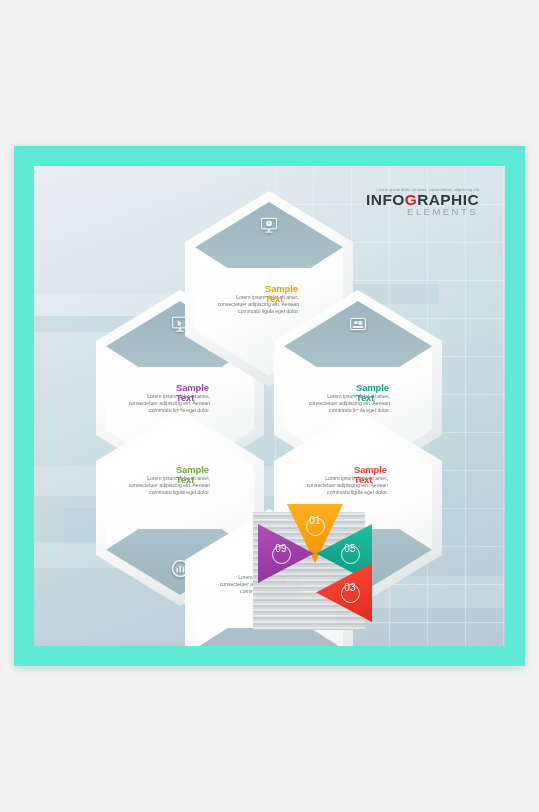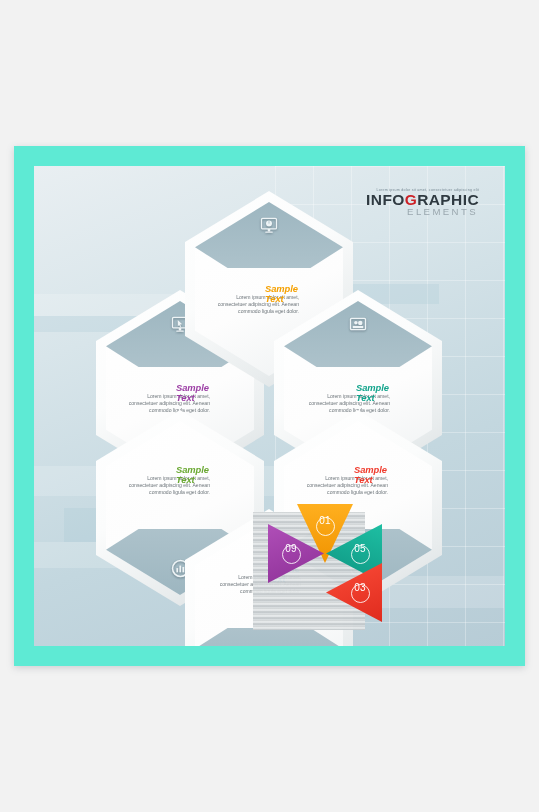--- a/index.html
+++ b/index.html
@@ -88,24 +88,24 @@
     font-size:9.4px;font-weight:bold;line-height:1.02;text-align:right;
     letter-spacing:-.1px;
   }
   .hextext .st .l2{display:block;}
   .hextext .body{
     font-size:5.1px;color:#6d757a;line-height:1.42;text-align:right;
     margin-top:-14px;padding-right:26px;
   }
   
   .headwrap{position:relative;height:24px;}
-  .headwrap .st{position:absolute;right:0;top:0;width:60px;text-align:left;font-style:italic;}
-
-  
-  #pin{position:absolute;left:235px;top:346px;width:120px;height:118px;}
+  .headwrap .st{position:absolute;right:0;top:0;width:60px;text-align:left;}
+
+  
+  #pin{position:absolute;left:225px;top:346px;width:120px;height:118px;}
   .tri{position:absolute;width:56px;height:59px;}
   .tri .lbl{
     position:absolute;width:100%;text-align:center;
     font-size:10px;color:#ffffff;letter-spacing:.3px;
   }
   .tri .ring{
     position:absolute;width:17px;height:17px;border:1.1px solid rgba(255,255,255,.85);
     border-radius:50%;
   }
   

